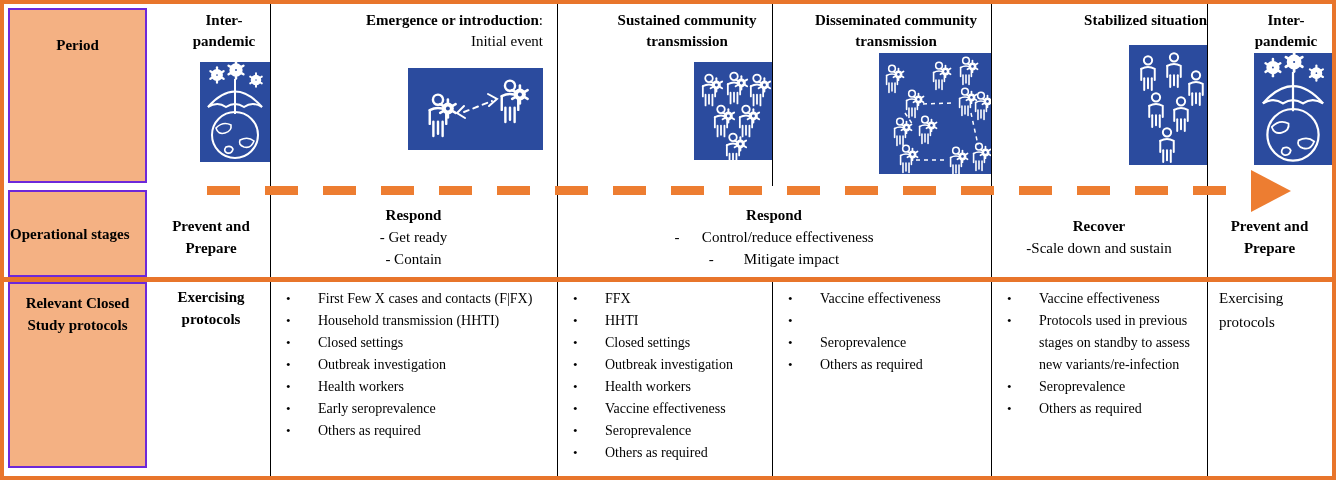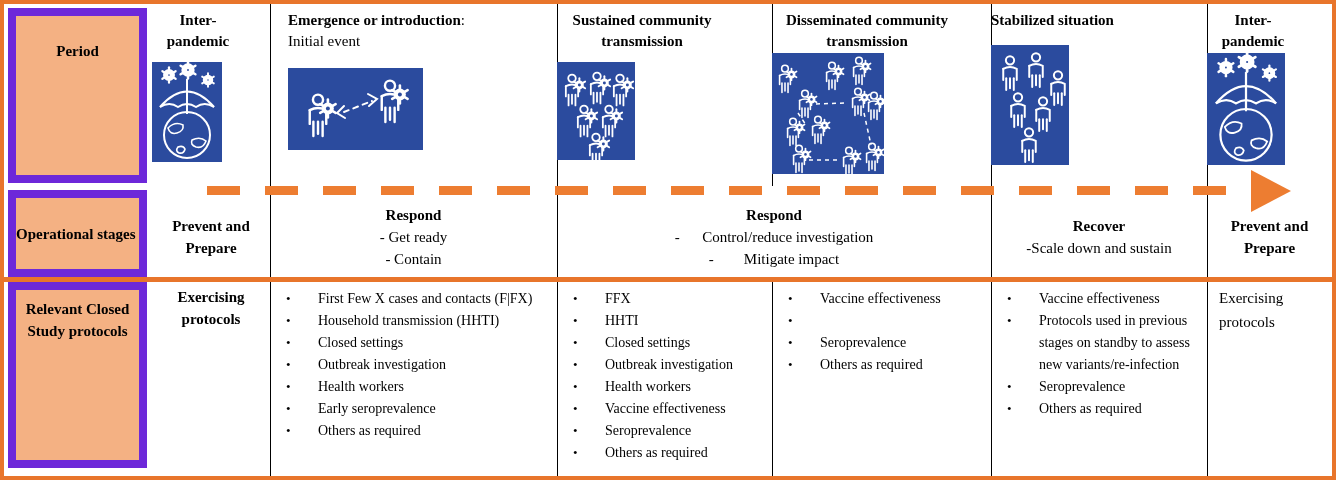--- a/index.html
+++ b/index.html
@@ -9,21 +9,21 @@
     box-sizing:border-box;
     border:4px solid #E8752B;
     background:#fff;
     font-family:"Liberation Serif","DejaVu Serif",serif;
     color:#000;
     overflow:hidden;
   }
   
   .hcell{
     position:absolute;left:4px;width:139px;
-    background:#F4B183;border:8px solid #6d28d9;
+    background:#F4B183;border:2px solid #6d28d9;
     box-sizing:border-box;text-align:center;
     font-weight:bold;font-size:15px;line-height:22px;
   }
   .hcell.center{display:flex;align-items:center;justify-content:flex-start;}
   
   .vline{position:absolute;width:1px;background:#000;}
   
   .divider{position:absolute;left:0;top:273px;width:1328px;height:5px;background:#E8752B;}
   
   .dashes{
@@ -31,21 +31,21 @@
     background:repeating-linear-gradient(90deg,#ED7D31 0 33px,transparent 33px 58px);
   }
   .arrowhead{
     position:absolute;left:1247px;top:166px;width:0;height:0;
     border-top:21px solid transparent;border-bottom:21px solid transparent;
     border-left:40px solid #ED7D31;
   }
   
   .pcell{
     position:absolute;top:0;height:182px;box-sizing:border-box;
-    display:flex;flex-direction:column;align-items:flex-start;padding-top:6px;
+    display:flex;flex-direction:column;align-items:flex-end;padding-top:6px;
   }
   .ptitle{font-weight:bold;font-size:15px;line-height:21px;text-align:center;}
   .ptitle .nb{font-weight:normal;}
   .psub{font-size:15px;line-height:21px;text-align:center;}
   .narrow{max-width:92px;}
   .icon{background:#2B4B9E;display:block;}
   
   .scell{
     position:absolute;top:192px;height:81px;box-sizing:border-box;
     display:flex;flex-direction:column;align-items:center;justify-content:center;
@@ -129,21 +129,21 @@
   <div class="vline" style="left:987px;top:278px;height:194px;"></div>
   <div class="vline" style="left:1203px;top:278px;height:194px;"></div>
 
   <div class="pcell" style="left:148px;width:118px;">
     <div class="ptitle narrow">Inter-pandemic</div>
     <svg class="icon" style="margin-top:10px;" width="70" height="100" viewBox="0 0 70 100">
         <use href="#g-umbglobe"></use>
       </svg>
   </div>
 
-  <div class="pcell" style="left:284px;width:287px;">
+  <div class="pcell" style="left:252px;width:287px;">
     <div class="ptitle">
       <span>Emergence or introduction</span><span class="nb">:</span>
     </div>
     <div class="psub">Initial event</div>
     <svg class="icon" style="margin-top:16px;" width="135" height="82" viewBox="0 0 135 82">
       <use href="#g-iperson" transform="translate(30,46) scale(1.1)"></use>
       <use href="#g-iperson" transform="translate(102,32) scale(1.1)"></use>
       <g fill="none" stroke="#fff" stroke-width="2" stroke-linecap="round">
         <path d="M 56 44 L 84 33" stroke-dasharray="5 5"></path>
         <path d="M 56 38 L 49 45 L 57 50"></path>
@@ -216,21 +216,21 @@
   <div class="scell" style="left:266px;width:287px;">
     <div class="stitle">Respond</div>
     <div>
         <div class="sline">- Get ready</div>
         <div class="sline">- Contain</div>
       </div>
   </div>
   <div class="scell" style="left:553px;width:434px;">
     <div class="stitle">Respond</div>
     <div>
-        <div class="sline">-      Control/reduce investigation</div>
+        <div class="sline">-      Control/reduce effectiveness</div>
         <div class="sline">-        Mitigate impact</div>
       </div>
   </div>
   <div class="scell" style="left:987px;width:216px;">
     <div class="stitle">Recover</div>
     <div>
         <div class="sline">-Scale down and sustain</div>
       </div>
   </div>
   <div class="scell" style="left:1203px;width:125px;">

